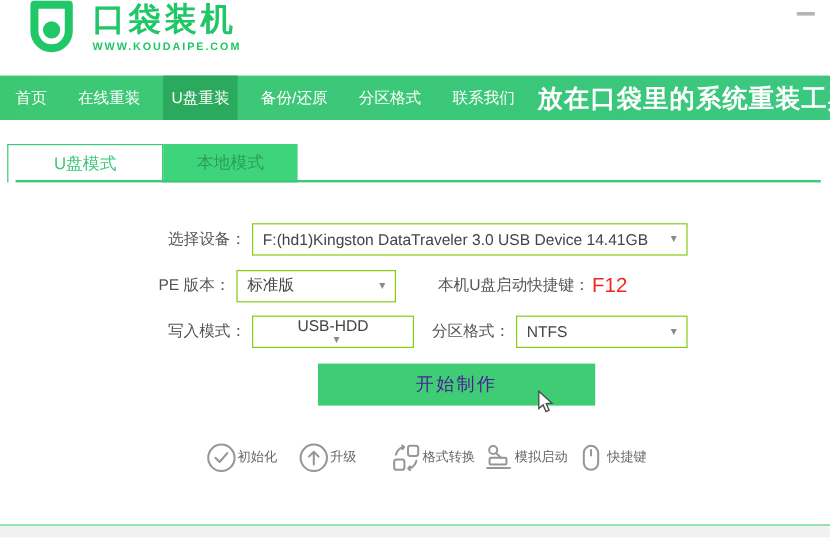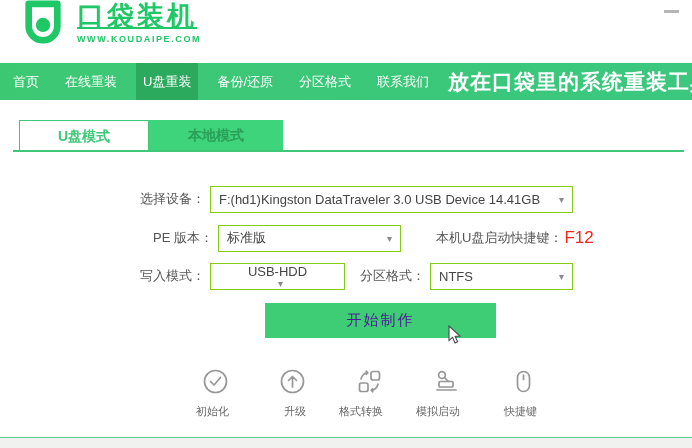--- a/index.html
+++ b/index.html
@@ -3,70 +3,70 @@
 <meta charset="utf-8">
 <style>
   * { margin:0; padding:0; box-sizing:border-box; }
   html,body { width:692px; height:448px; overflow:hidden; background:#fff;
     font-family:"Liberation Sans","DejaVu Sans",sans-serif; }
   .stage { position:relative; width:692px; height:448px; background:#fff; }
 
   
   .logo-wrap { position:absolute; left:22px; top:0; display:flex; align-items:flex-start; }
   .logo-text { margin-left:13px; padding-top:1px; }
-  .logo-title { font-size:27px; font-weight:bold; color:#1fc767; letter-spacing:3px; line-height:30px;text-decoration:underline; }
+  .logo-title { font-size:27px; font-weight:bold; color:#1fc767; letter-spacing:3px; line-height:30px; }
   .logo-sub { font-size:9px; font-weight:bold; color:#1fc767; letter-spacing:1.6px; margin-top:3px; }
   .min-btn { position:absolute; right:13px; top:10px; width:15px; height:3px; background:#b5b5b5; cursor:pointer; }
 
   
   .nav { position:absolute; left:0; top:63px; width:692px; height:37px;
     background:linear-gradient(90deg,#3cc873,#3bc77e); display:flex; align-items:stretch; }
   .nav-item { display:flex; align-items:center; padding:0 7px; margin-right:12px;
     color:#fff; font-size:13px; cursor:pointer; white-space:nowrap; }
   .nav-item:first-child { margin-left:6px; }
   .nav-item.active { background:#2ba95d; }
   .nav-slogan { margin-left:auto; align-self:center; color:#fff; font-size:21px;
     font-weight:bold; letter-spacing:1px; padding-right:8px; white-space:nowrap; }
 
   
-  .tabstrip { position:absolute; left:19px; top:120px; display:flex;font-weight:bold; }
+  .tabstrip { position:absolute; left:6px; top:120px; display:flex; }
   .tab { height:32px; display:flex; align-items:center; justify-content:center;
     font-size:14px; cursor:pointer; }
   .tab.active { width:130px; background:#fff; border:1px solid #3ec878; border-bottom:none; color:#3ec878; }
-  .tab.inactive { width:134px; background:#3ed47c; color:#2b9e58; }
+  .tab.inactive { width:112px; background:#3ed47c; color:#2b9e58; }
   .tab-underline { position:absolute; left:13px; top:150px; right:8px; height:2px; background:#3ec878; }
 
   
   .frow { position:absolute; height:28px; display:flex; align-items:center; }
   .frow-1 { top:185px; left:135px; }
-  .frow-2 { top:224px; left:143px; }
+  .frow-2 { top:224px; left:122px; }
   .frow-3 { top:262px; left:135px; }
   .flabel { width:70px; text-align:right; font-size:13px; color:#555; margin-right:5px; white-space:nowrap; }
   .select { height:27px; border:1px solid #84cc16; background:#fff; display:flex;
     align-items:center; padding:0 8px; font-size:13px; color:#444; cursor:pointer; }
   .select .val { flex:1; overflow:hidden; white-space:nowrap; }
   .select .arrow { color:#8a8a8a; font-size:10px; margin-left:6px; }
   .sel-device { width:363px; }
-  .sel-pe { width:183px; }
+  .sel-pe { width:133px; }
   .sel-write { width:135px;flex-direction:column; }
   .sel-part { width:143px; }
   .hotkey-label { font-size:13px; color:#555; margin-left:35px; white-space:nowrap; }
   .hotkey-val { font-size:17px; color:#f3261b; margin-left:2px; font-weight:500; }
   .mid-label { width:65px; text-align:right; font-size:13px; color:#555; margin-left:15px; margin-right:5px; white-space:nowrap; }
 
   .start-btn { position:absolute; left:265px; top:303px; width:231px; height:35px;
     background:#3ecc74; color:#4c1d95; font-size:15px; border:none; cursor:pointer;
     display:flex; align-items:center; justify-content:center; letter-spacing:2px;
     font-family:Liberation Sans, sans-serif; }
   .cursor { position:absolute; left:447px; top:325px; pointer-events:none; }
 
   
   .tools { position:absolute; left:16px; right:0; top:368px; display:flex;
     justify-content:center; gap:19px; }
-  .tool { width:58px; display:flex; flex-direction:column; align-items:flex-end; cursor:pointer; }
+  .tool { width:58px; display:flex; align-items:flex-start; cursor:pointer; }
   .tool svg { width:27px; height:27px; }
   .tool-label { font-size:11px; color:#666; margin-top:5px; white-space:nowrap; }
 
   .bottom-bar { position:absolute; left:0; right:0; bottom:0; height:11px;
     background:#f0f2f0; border-top:1px solid #5bd08d; }
 </style>
 </head>
 <body>
 
 <div class="stage">

